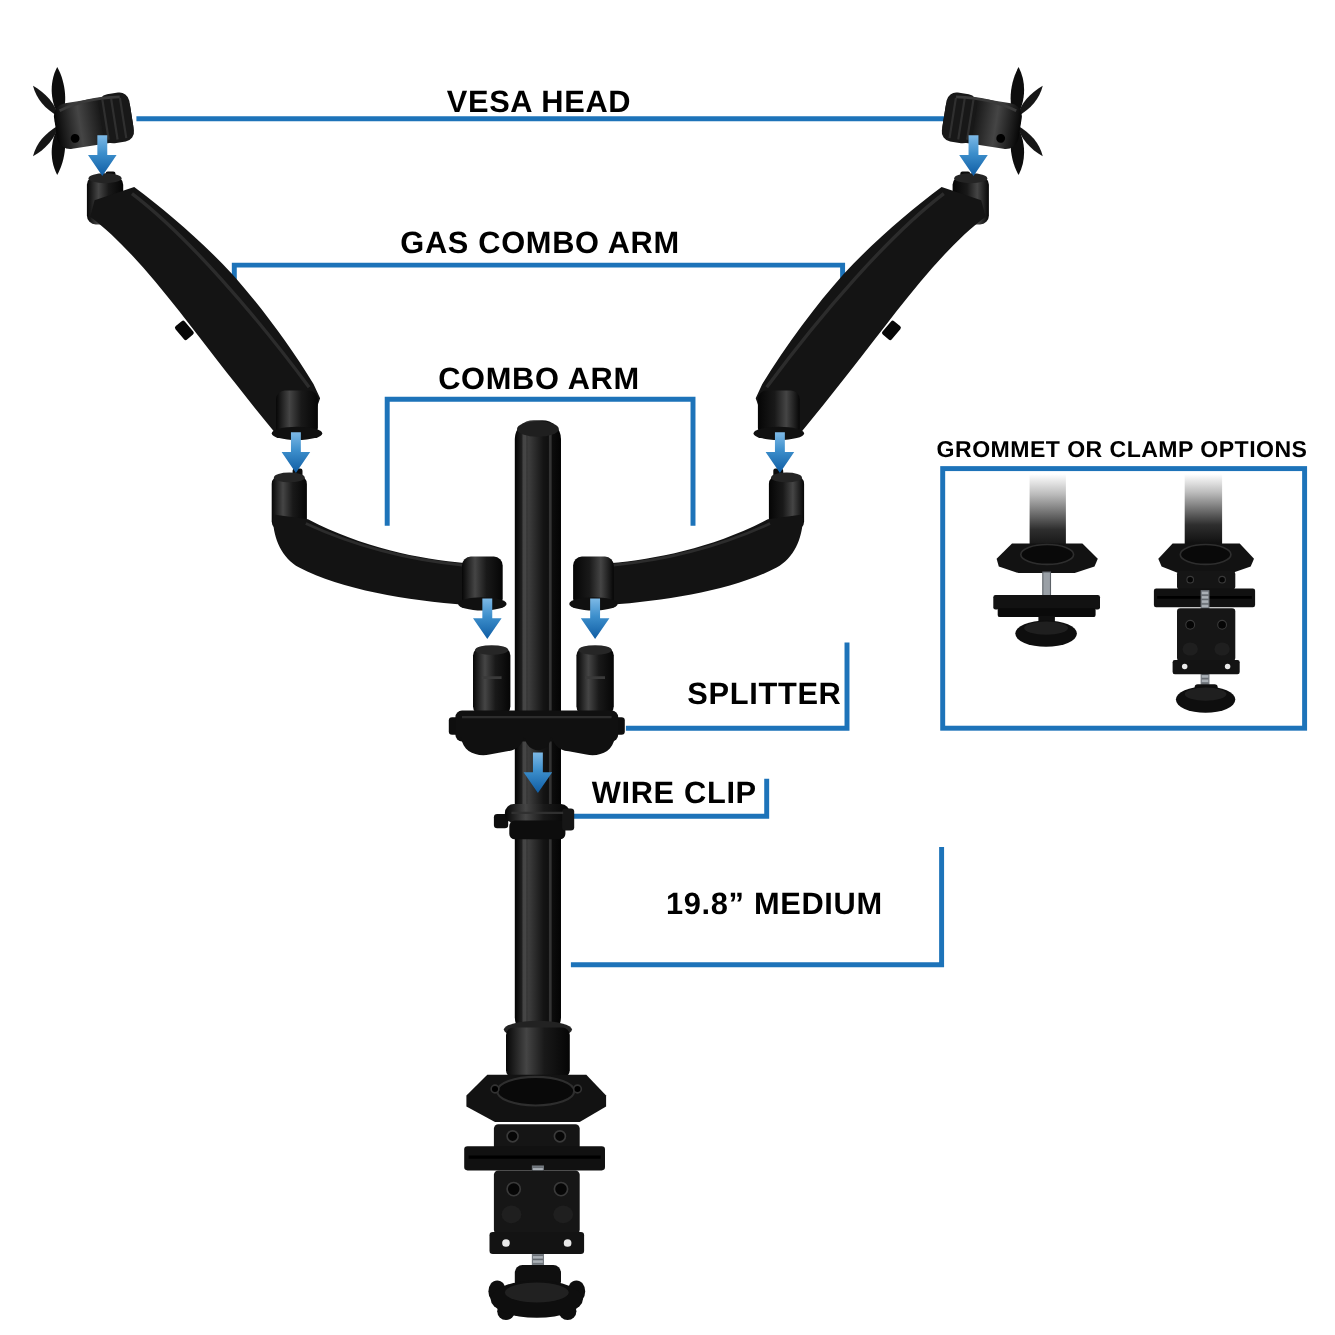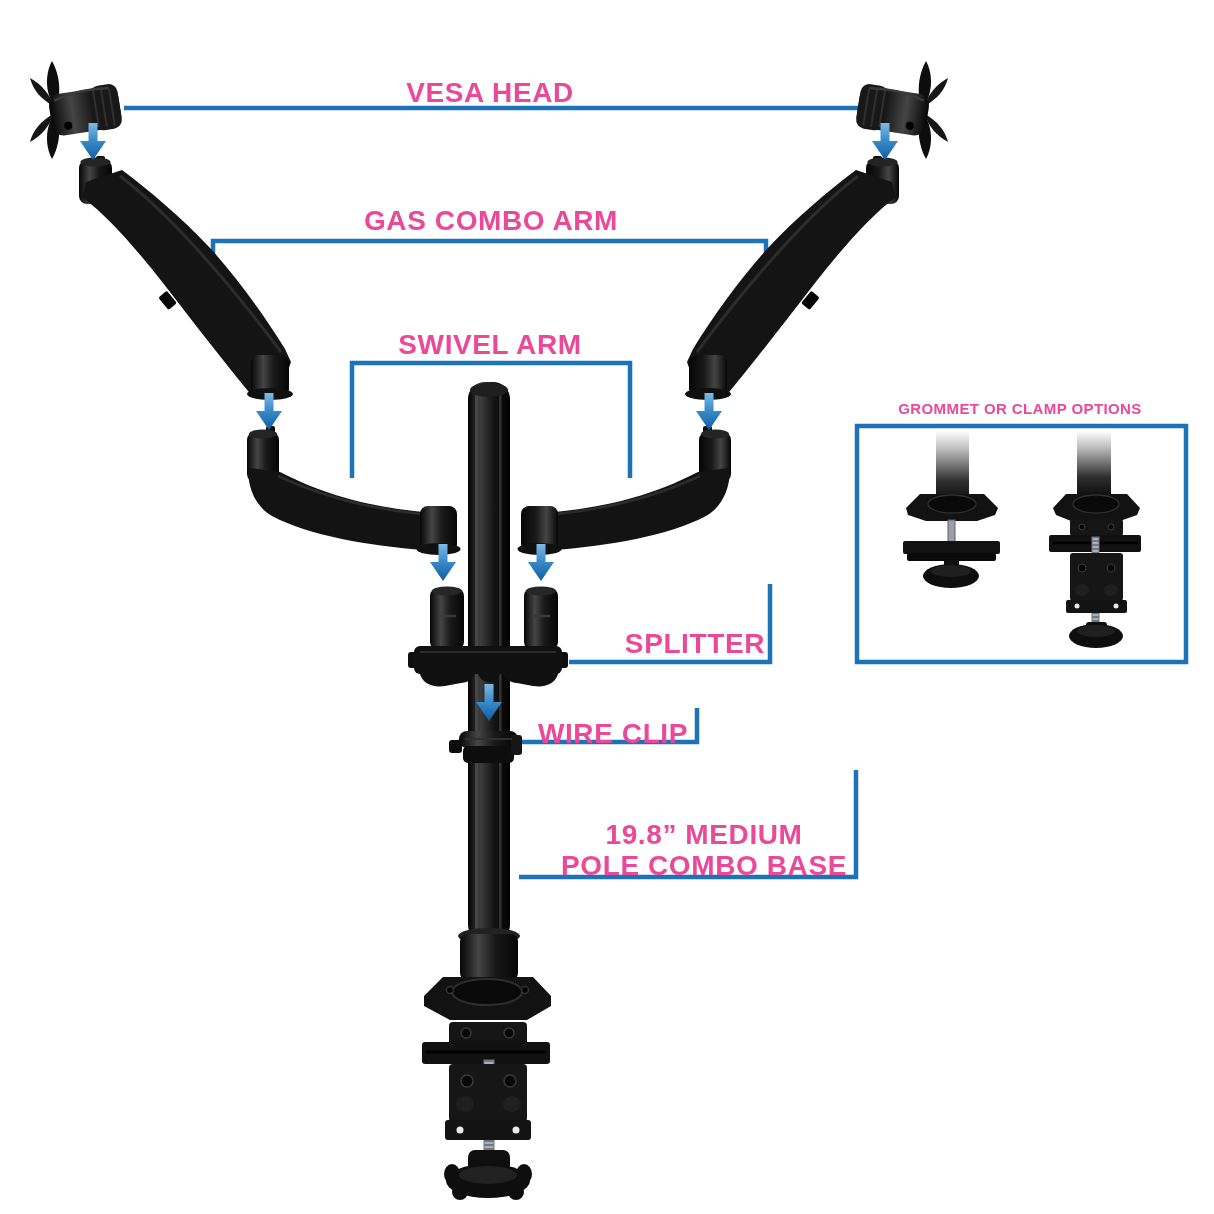--- a/index.html
+++ b/index.html
@@ -8,33 +8,33 @@
     position:relative;
     width:1214px;height:1214px;
     background:#ffffff;
     overflow:hidden;
     font-family:"Liberation Sans", sans-serif;
   }
   #art{position:absolute;left:0;top:0;z-index:1;}
   .label{
     position:absolute;
     z-index:2;
-    color:#ec4899;
+    color:#000000;
     font-weight:700;
     font-size:28px;
     letter-spacing:0.6px;
     line-height:30px;
     white-space:nowrap;
   }
   .label.center{text-align:center;}
-  .label.right{text-align:right;margin-top:13px;}
+  .label.right{text-align:right;}
   #vesa-head-label   {left:340px; top:78px;  width:300px;}
   #gas-spring-label  {left:330px; top:206px; width:322px;}
   #swivel-arm-label  {left:330px; top:330px; width:320px;}
-  #grommet-label     {left:850px; top:394px; width:340px; font-size:15px; letter-spacing:0.4px;}
+  #grommet-label     {left:850px; top:394px; width:340px; font-size:21px; letter-spacing:0.4px;}
   #splitter-label    {left:553px; top:616px; width:212px;}
   #wire-clip-label   {left:476px; top:706px; width:212px;}
   #pole-base-label   {left:560px; top:806px; width:288px; line-height:31px;text-align:center;}
 </style>
 </head>
 <body>
 
 <div id="canvas">
 
   <svg id="art" width="1214" height="1214" viewBox="0 0 1214 1214">
@@ -242,26 +242,25 @@
       <use href="#arrowP" transform="translate(443,564)"></use>
       <use href="#arrowP" transform="translate(541,564)"></use>
       <use href="#arrowP" transform="translate(489,704)"></use>
     </g>
   </svg>
 
   <div id="vesa-head-label" class="label center">VESA HEAD</div>
 
   <div id="gas-spring-label" class="label center">GAS COMBO ARM</div>
 
-  <div id="swivel-arm-label" class="label center">SWIVEL ARM</div>
+  <div id="swivel-arm-label" class="label center">COMBO ARM</div>
 
   <div id="grommet-label" class="label center">GROMMET OR CLAMP OPTIONS</div>
 
   <div id="splitter-label" class="label right">SPLITTER</div>
 
   <div id="wire-clip-label" class="label right">WIRE CLIP</div>
 
   <div id="pole-base-label" class="label right">
     <div>19.8” MEDIUM</div>
-    <div>POLE COMBO BASE</div>
   </div>
 
 </div>
 
 </body></html>

